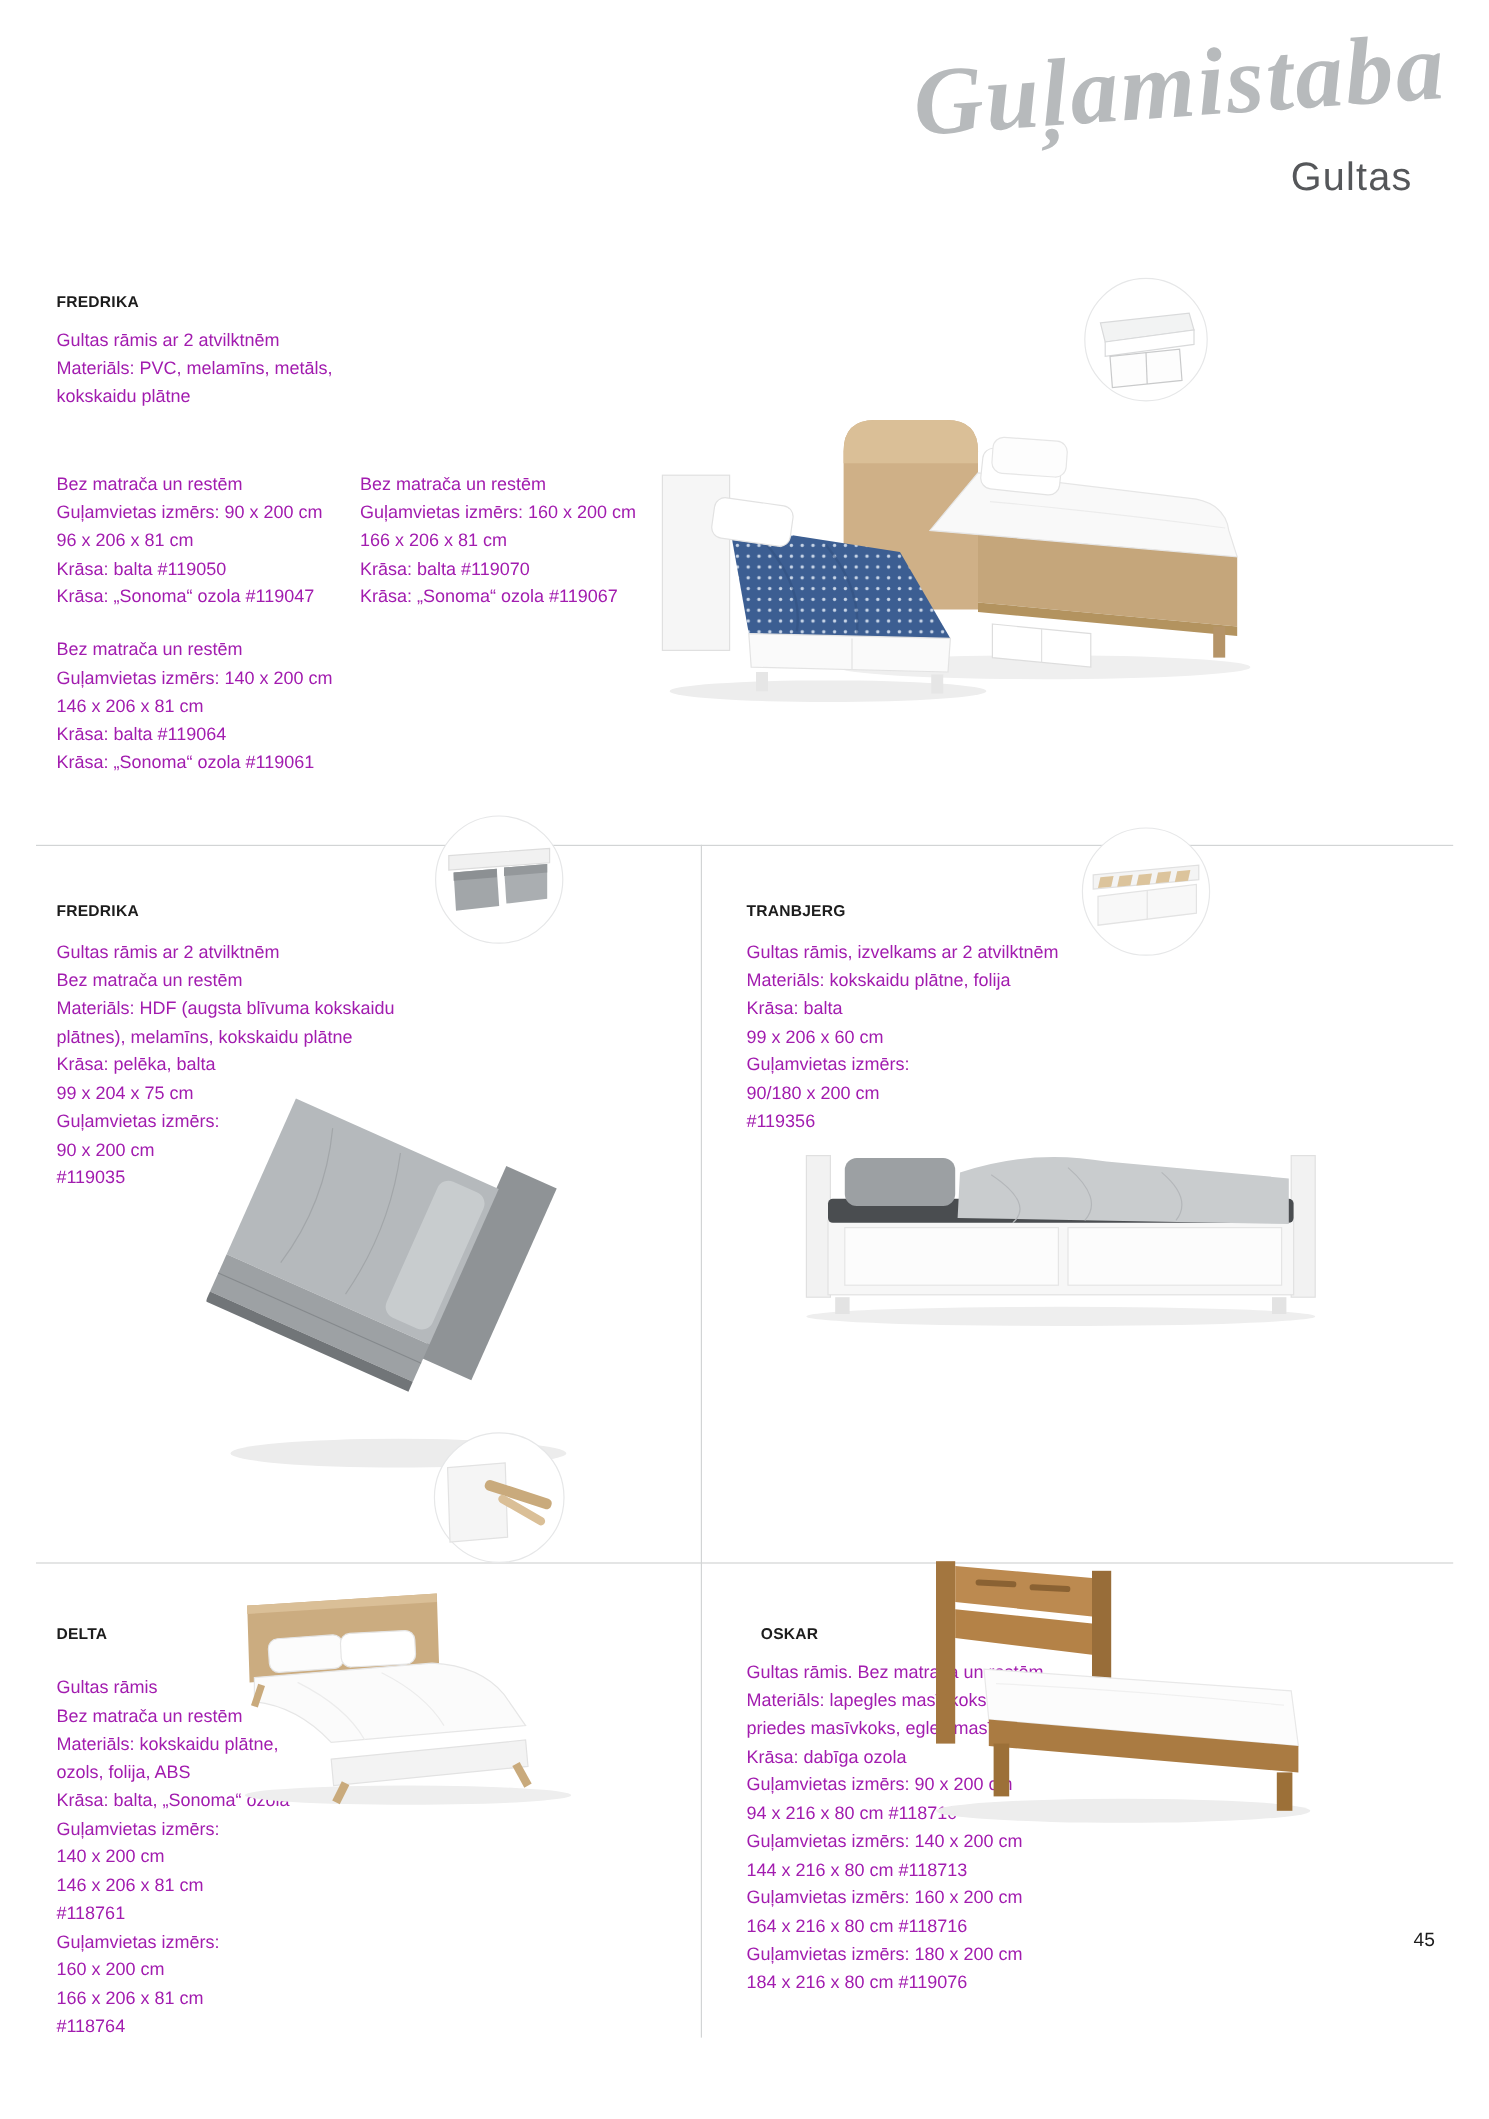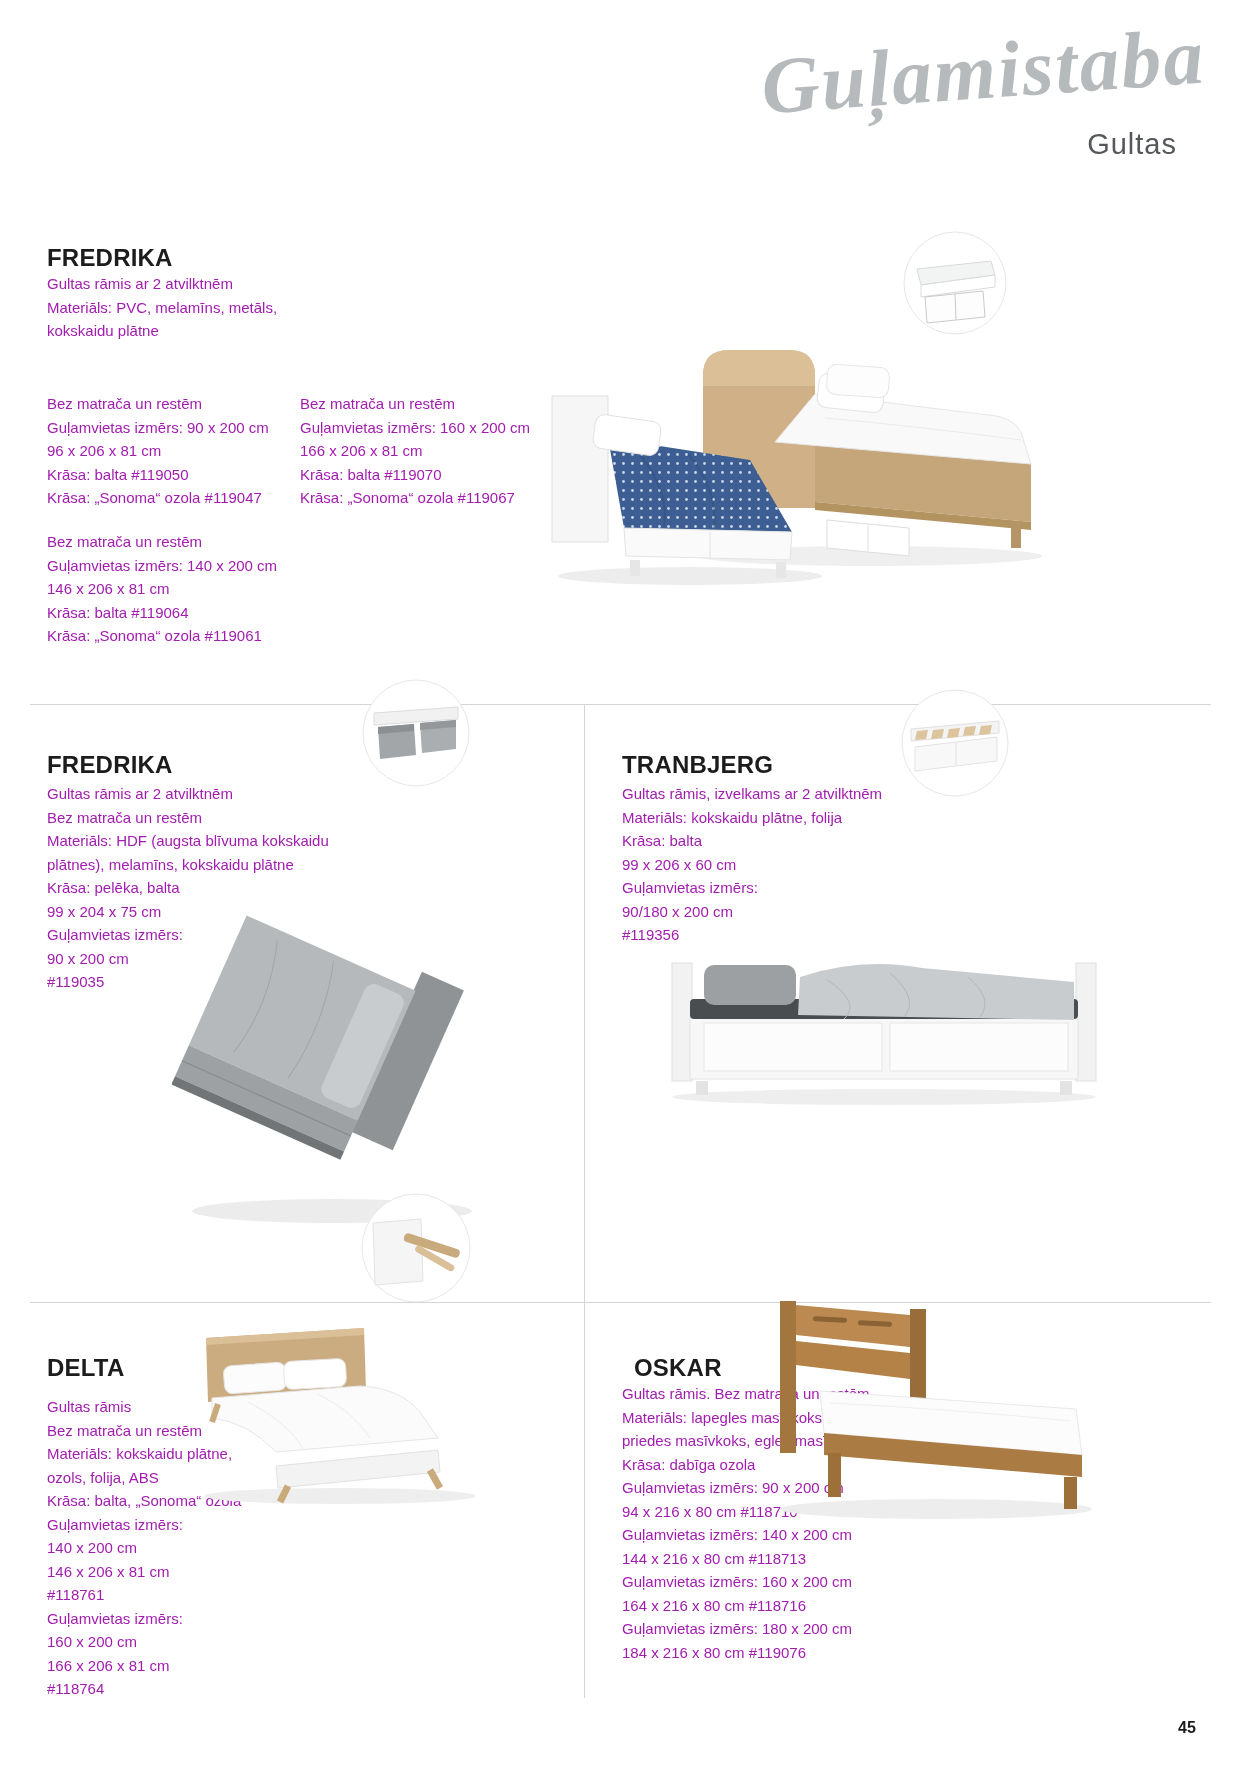--- a/index.html
+++ b/index.html
@@ -1,26 +1,26 @@
 <!DOCTYPE html>
 <html><head>
 <meta charset="utf-8">
 <style>
   html,body{margin:0;padding:0;background:#ffffff;}
   .page{position:relative;width:1241px;height:1766px;background:#fff;
         font-family:"Liberation Sans",sans-serif;color:#262626;overflow:hidden;}
   .script-title{position:absolute;right:36px;top:26px;
         font-family:"Liberation Serif",serif;font-style:italic;font-weight:bold;
         font-size:80px;color:#b7babc;transform:rotate(-4deg);letter-spacing:2px;}
-  .subtitle{position:absolute;right:64px;top:128px;font-size:29px;color:#55575a;letter-spacing:1px;}
-  .ptitle{position:absolute;margin:0;font-size:24px;font-weight:bold;color:#1c1c1c;letter-spacing:.2px;}
+  .subtitle{position:absolute;right:64px;top:128px;font-size:33px;color:#55575a;letter-spacing:1px;}
+  .ptitle{position:absolute;margin:0;font-size:13px;font-weight:bold;color:#1c1c1c;letter-spacing:.2px;}
   .pbody{position:absolute;font-size:15px;line-height:23.5px;white-space:pre-line;color:#a21caf;}
   .divider{position:absolute;background:#d2d4d5;}
   .photo,.inset{position:absolute;}
-  .pagenum{position:absolute;left:1178px;top:1719px;font-weight:bold;font-size:16px;color:#1c1c1c;}
+  .pagenum{position:absolute;left:1178px;top:1609px;font-weight:normal;font-size:16px;color:#1c1c1c;}
 </style>
 </head>
 <body>
 
 <div class="page">
 
   <div class="script-title">Guļamistaba</div>
   <div class="subtitle">Gultas</div>
 
   <h2 class="ptitle" style="left:47px;top:244px">FREDRIKA</h2>

